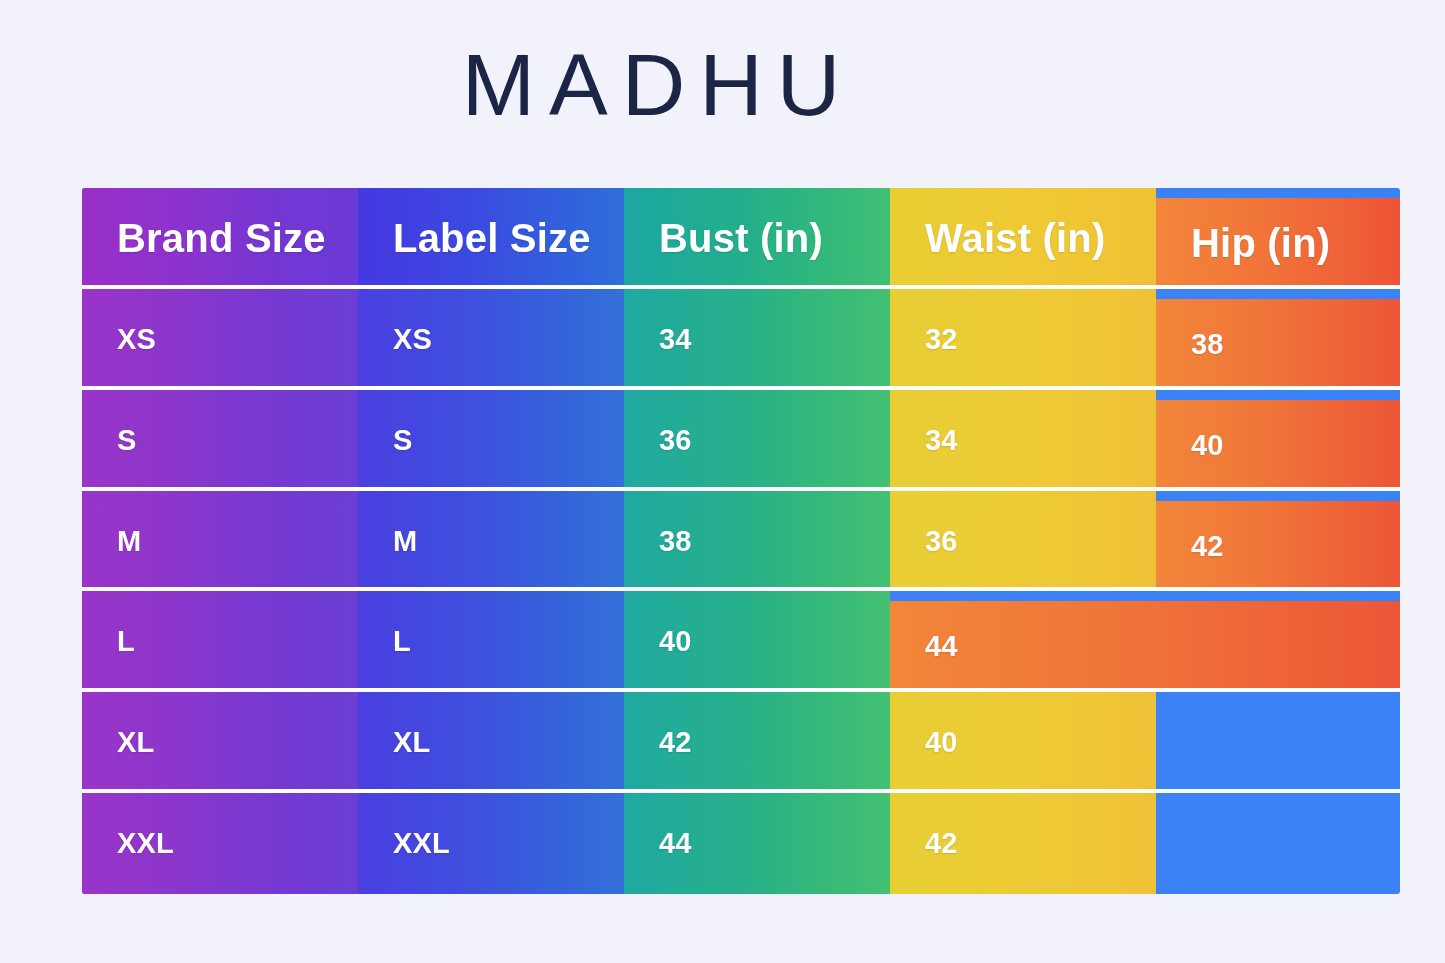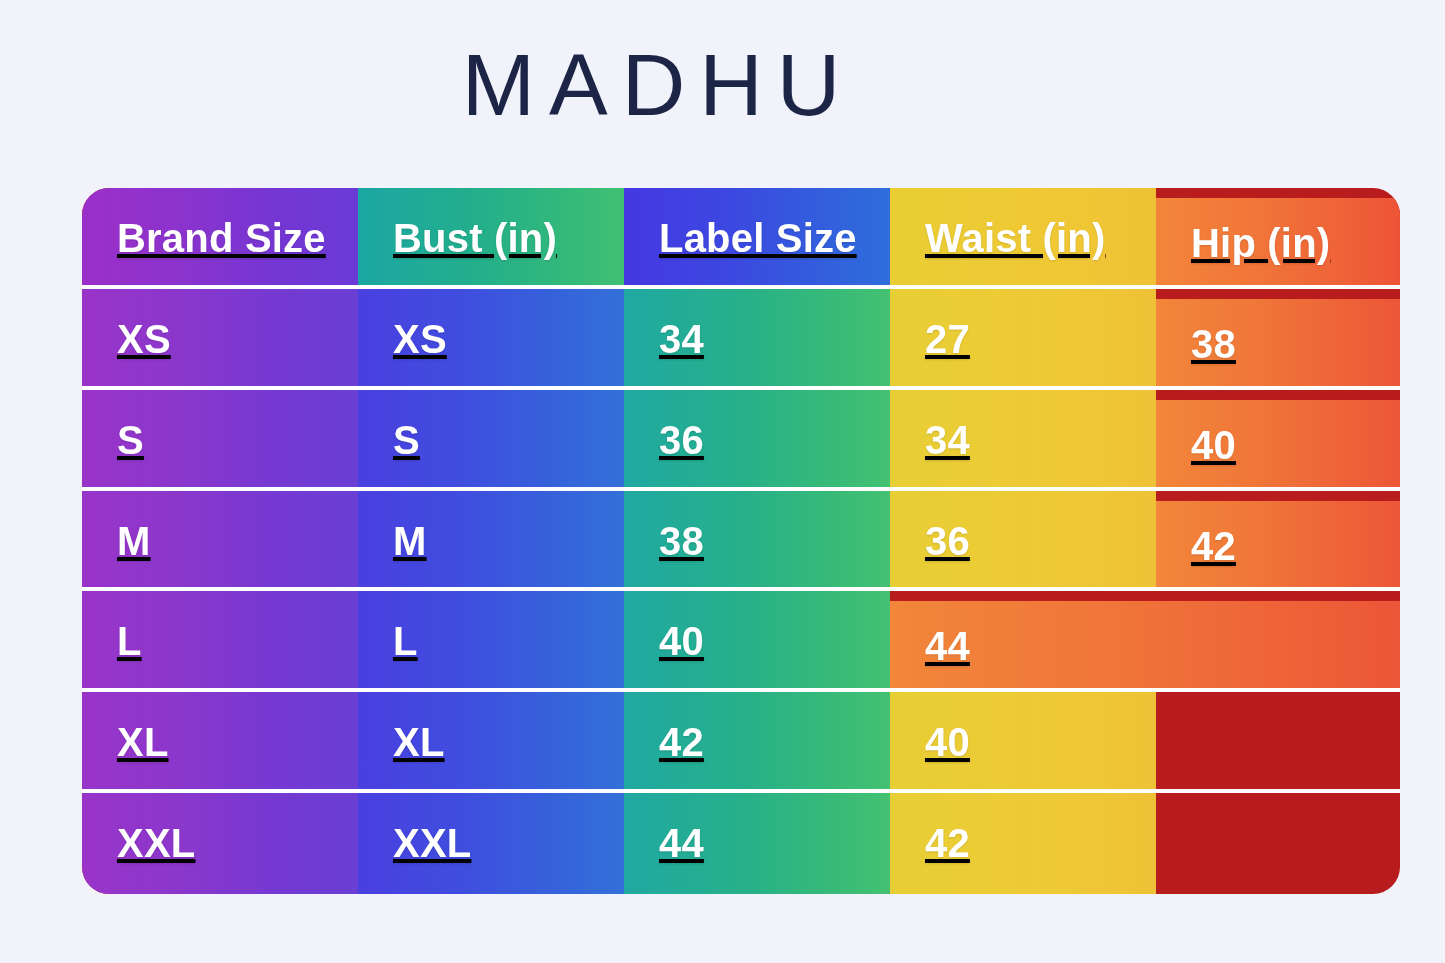--- a/index.html
+++ b/index.html
@@ -40,26 +40,25 @@
     font-family: "Liberation Sans", sans-serif;
   }
 
   
   .size-table {
     position: absolute;
     left: 82px;
     top: 188px;
     width: 1318px;
     height: 706px;
-    border-radius: 27px;
+    border-radius: 3px;
     overflow: hidden;
-    background: #b91c1c;
+    background: #3b82f6;
     display: flex;
     flex-direction: column;
-    text-decoration: underline;
   }
 
   .row {
     display: flex;
     width: 100%;
     flex: 1 1 0;
     min-height: 0;
     position: relative;
   }
 
@@ -108,66 +107,66 @@
   
   .header-label {
     font-size: 40px;
     font-weight: bold;
     letter-spacing: 0.2px;
     text-shadow: 0 1px 2px rgba(0,0,0,0.13);
     white-space: nowrap;
   }
 
   .cell-value {
-    font-size: 40px;
+    font-size: 29px;
     font-weight: bold;
     letter-spacing: 0.2px;
     text-shadow: 0 1px 2px rgba(0,0,0,0.13);
     white-space: nowrap;
   }
 </style>
 </head>
 <body>
 
 <div class="page">
 
   <h1 class="brand-title">MADHU</h1>
 
   <div class="size-table">
 
     <div class="row header">
       <div class="cell col-0">
         <span class="header-label">Brand Size</span>
       </div>
+      <div class="cell col-1">
+        <span class="header-label">Label Size</span>
+      </div>
       <div class="cell col-2">
         <span class="header-label">Bust (in)</span>
       </div>
-      <div class="cell col-1">
-        <span class="header-label">Label Size</span>
-      </div>
       <div class="cell col-3">
         <span class="header-label">Waist (in)</span>
       </div>
       <div class="cell col-4">
         <span class="header-label">Hip (in)</span>
       </div>
     </div>
 
     <div class="row">
       <div class="cell col-0">
         <span class="cell-value">XS</span>
       </div>
       <div class="cell col-1">
         <span class="cell-value">XS</span>
       </div>
       <div class="cell col-2">
         <span class="cell-value">34</span>
       </div>
       <div class="cell col-3">
-        <span class="cell-value">27</span>
+        <span class="cell-value">32</span>
       </div>
       <div class="cell col-4">
         <span class="cell-value">38</span>
       </div>
     </div>
 
     <div class="row">
       <div class="cell col-0">
         <span class="cell-value">S</span>
       </div>

